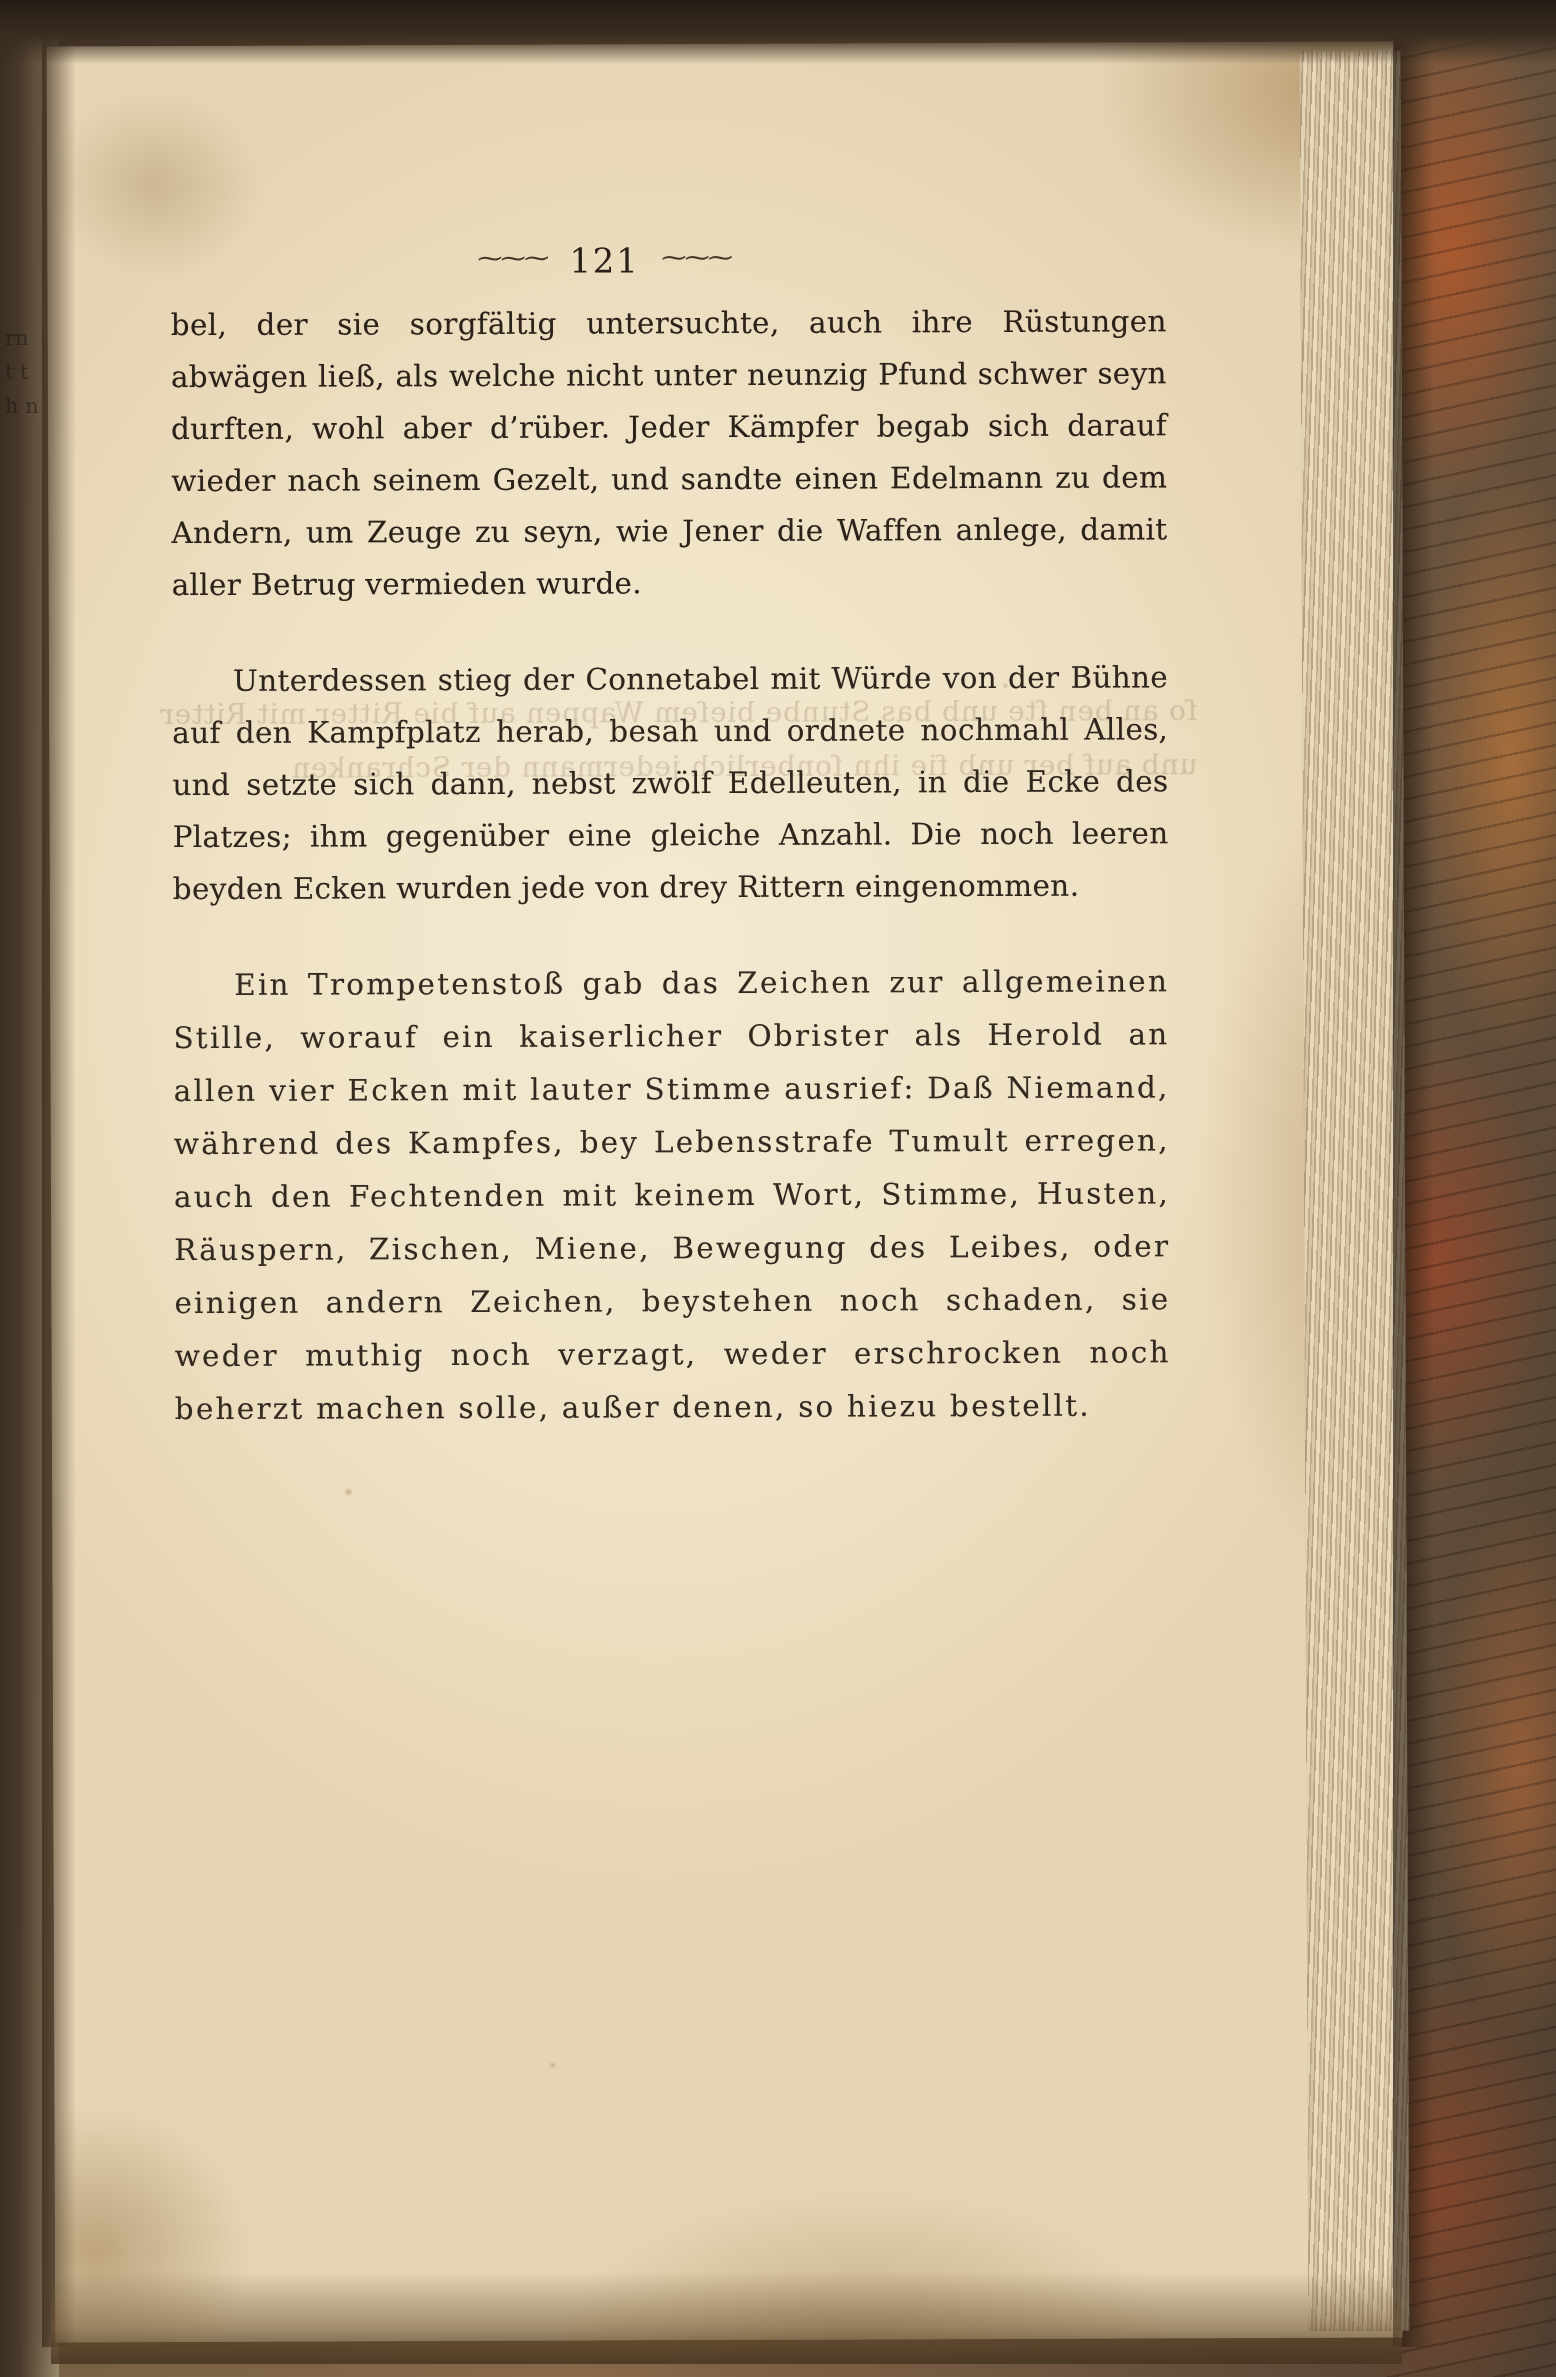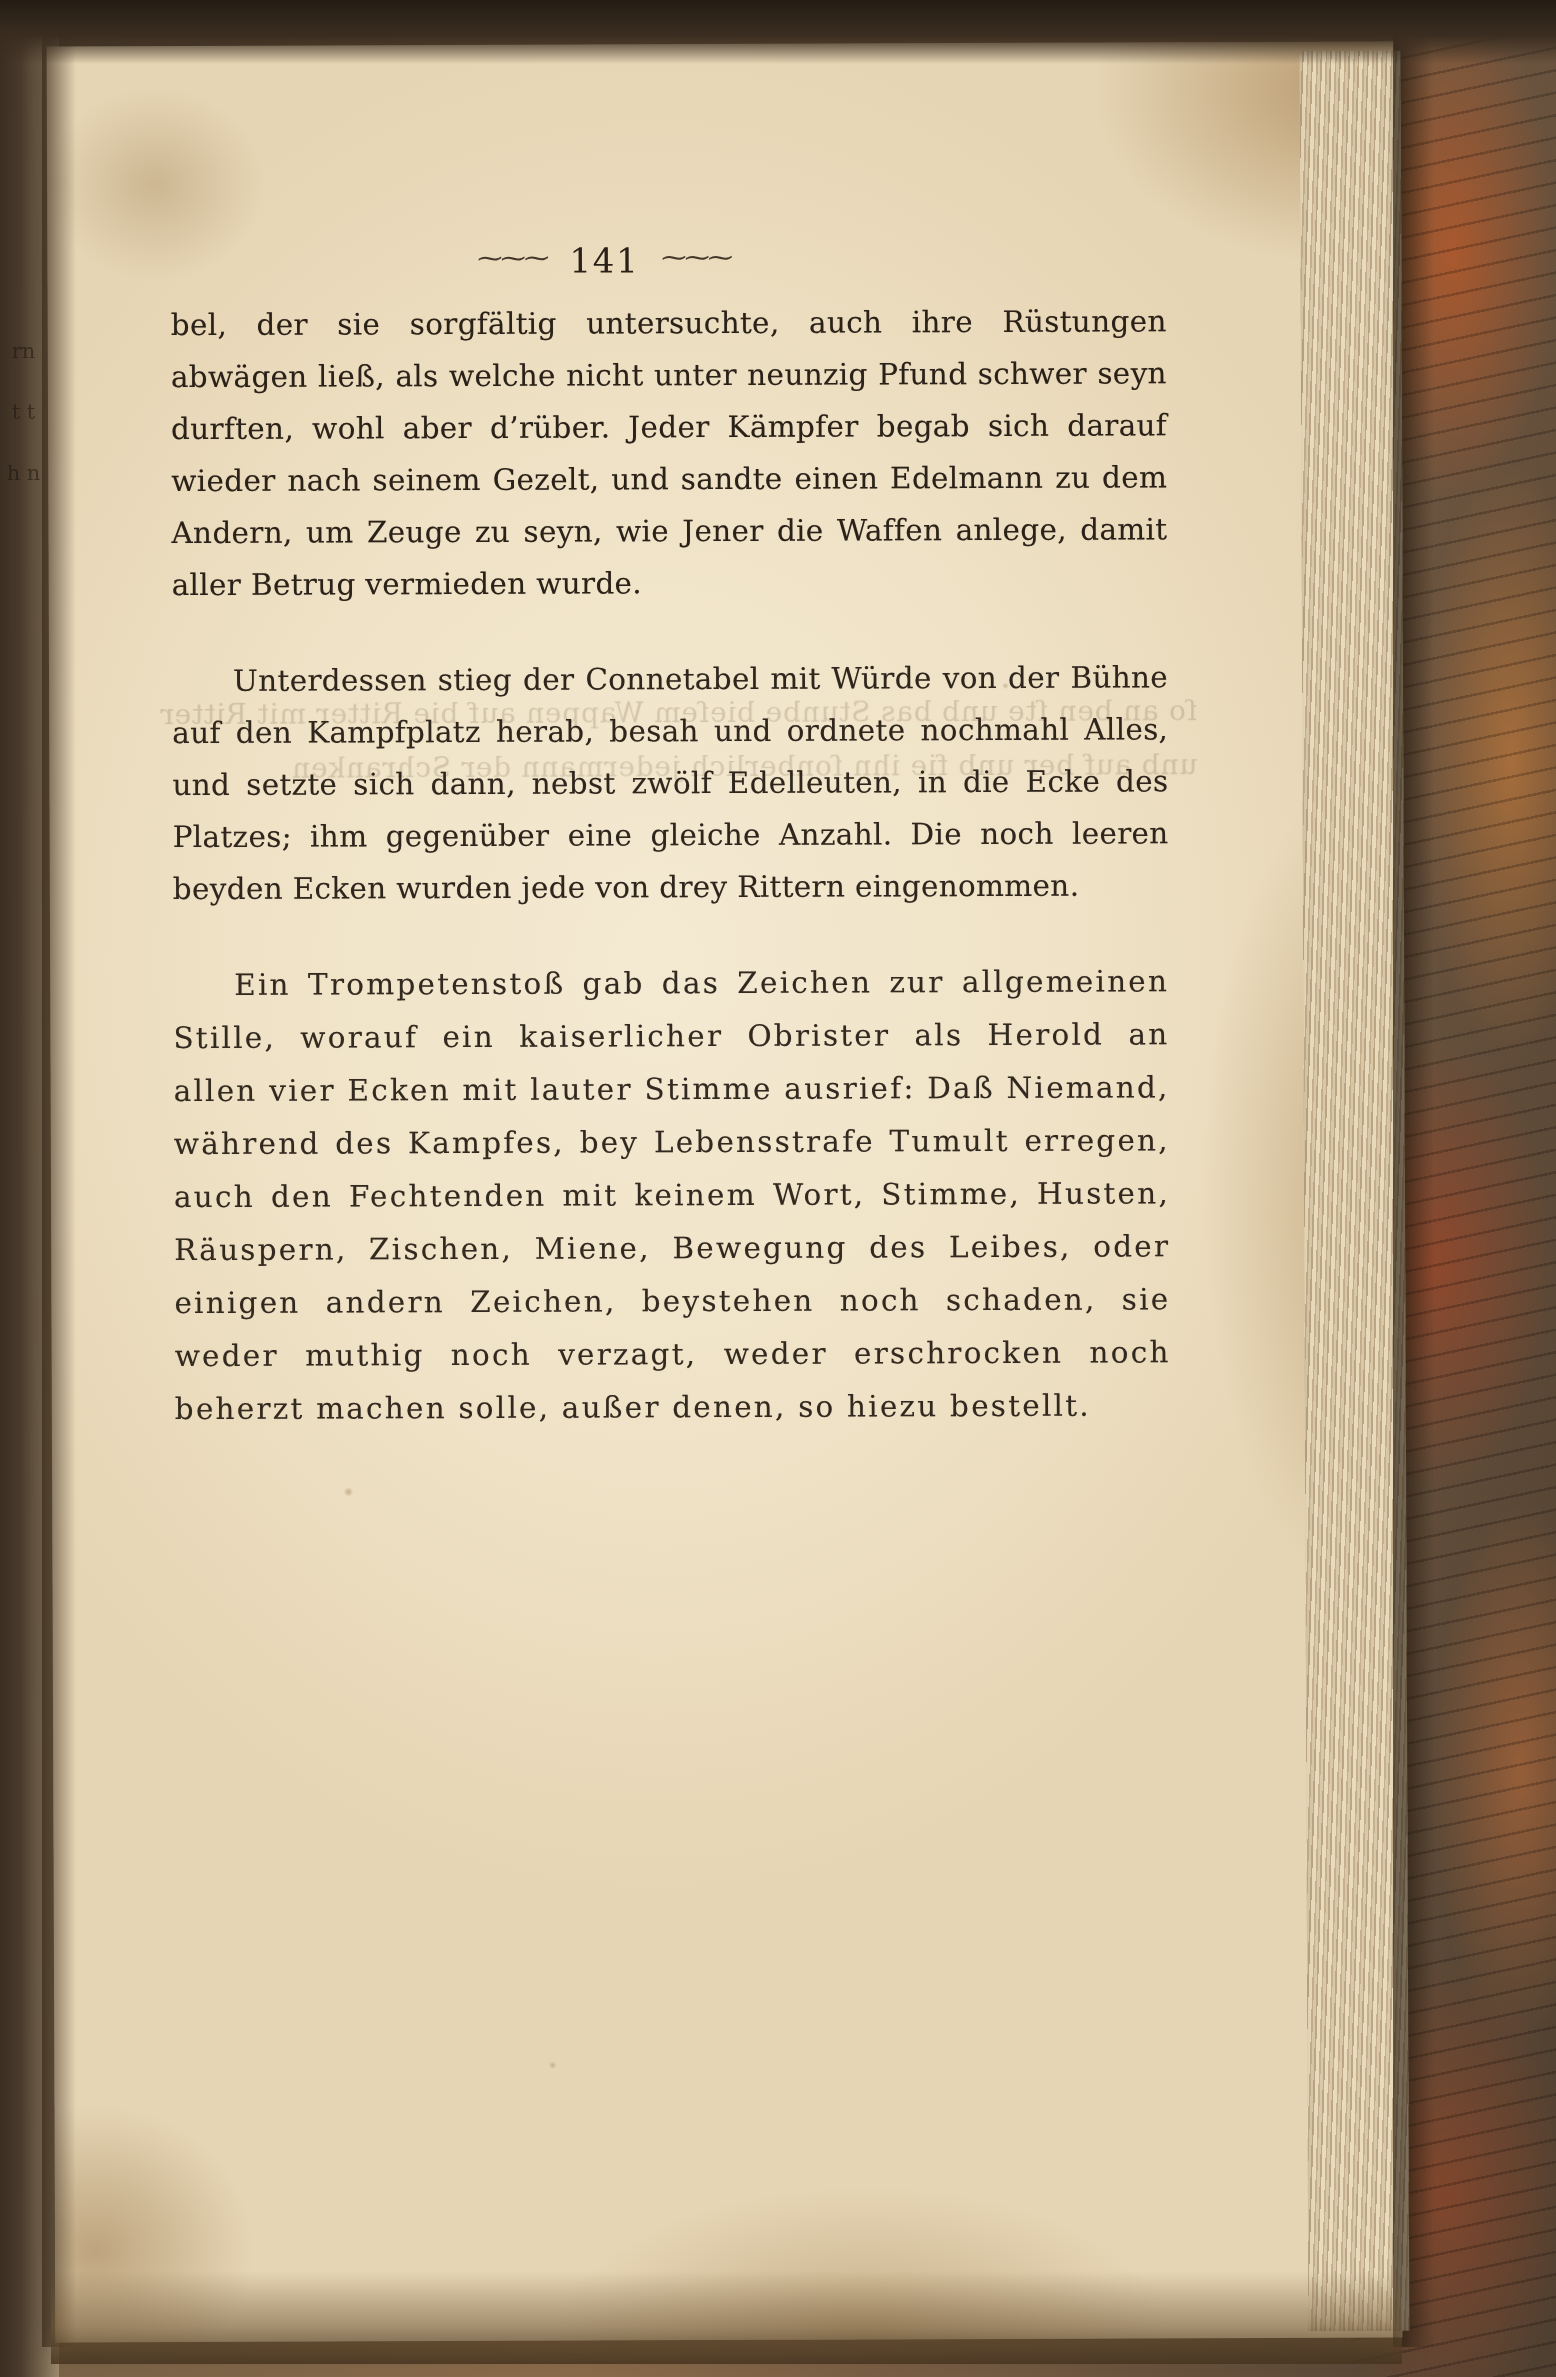--- a/index.html
+++ b/index.html
@@ -53,23 +53,23 @@
     width: 59px; height: 2377px;
     background: linear-gradient(90deg, #3a2e22 0%, #4a3b2c 35%, #7a6a52 75%, #9c8b6e 100%);
   }
   .gutter-text {
     position: absolute;
     left: 5px; top: 321px;
     width: 37px;
     color: #1d1610;
     opacity: .55;
     font-size: 21px;
-    line-height: 61px;
+    line-height: 34px;
     font-family: "DejaVu Serif", serif;
-    text-align: center;
+    text-align: left;
     overflow: hidden;
     height: 1486px;
   }
 
   
   .topband {
     position: absolute;
     top: 0; left: 0;
     width: 1557px; height: 64px;
     background: linear-gradient(180deg, #241c14 0%, #3a2d20 55%, rgba(58,45,32,0) 100%);
@@ -243,21 +243,21 @@
   <div class="foreedge-shadow"></div>
 
   <div class="leaf">
 
     <div class="showthrough">ſo an ben ſte unb bas Stunbe bieſem Wappen auf bie Ritter mit Ritter unb auf ber unb fie ihn ſonberlich jedermann der Schranken</div>
 
     <div class="content">
 
       <div class="folio">
         <span class="orn">⁓⁓⁓</span>
-        <span>141</span>
+        <span>121</span>
         <span class="orn">⁓⁓⁓</span>
       </div>
 
       <div class="col">
         <p class="para">bel, der sie sorgfältig untersuchte, auch ihre Rüstungen abwägen ließ, als welche nicht unter neunzig Pfund schwer seyn durften, wohl aber d’rüber. Jeder Kämpfer begab sich darauf wieder nach seinem Gezelt, und sandte einen Edelmann zu dem Andern, um Zeuge zu seyn, wie Jener die Waffen anlege, damit aller Betrug vermieden wurde.</p>
         <p class="para indent">Unterdessen stieg der Connetabel mit Würde von der Bühne auf den Kampfplatz herab, besah und ordnete nochmahl Alles, und setzte sich dann, nebst zwölf Edelleuten, in die Ecke des Platzes; ihm gegenüber eine gleiche Anzahl.   Die noch leeren beyden Ecken wurden jede von drey Rittern eingenommen.</p>
         <p class="para indent spaced">Ein Trompetenstoß gab das Zeichen zur allgemeinen Stille, worauf ein kaiserlicher Obrister als Herold an allen vier Ecken mit lauter Stimme ausrief: Daß Niemand, während des Kampfes, bey Lebensstrafe Tumult erregen, auch den Fechtenden mit keinem Wort, Stimme, Husten, Räuspern, Zischen, Miene, Bewegung des Leibes, oder einigen andern Zeichen, beystehen noch schaden, sie weder muthig noch verzagt, weder erschrocken noch beherzt machen solle, außer denen, so hiezu bestellt.</p>
       </div>
 
     </div>

